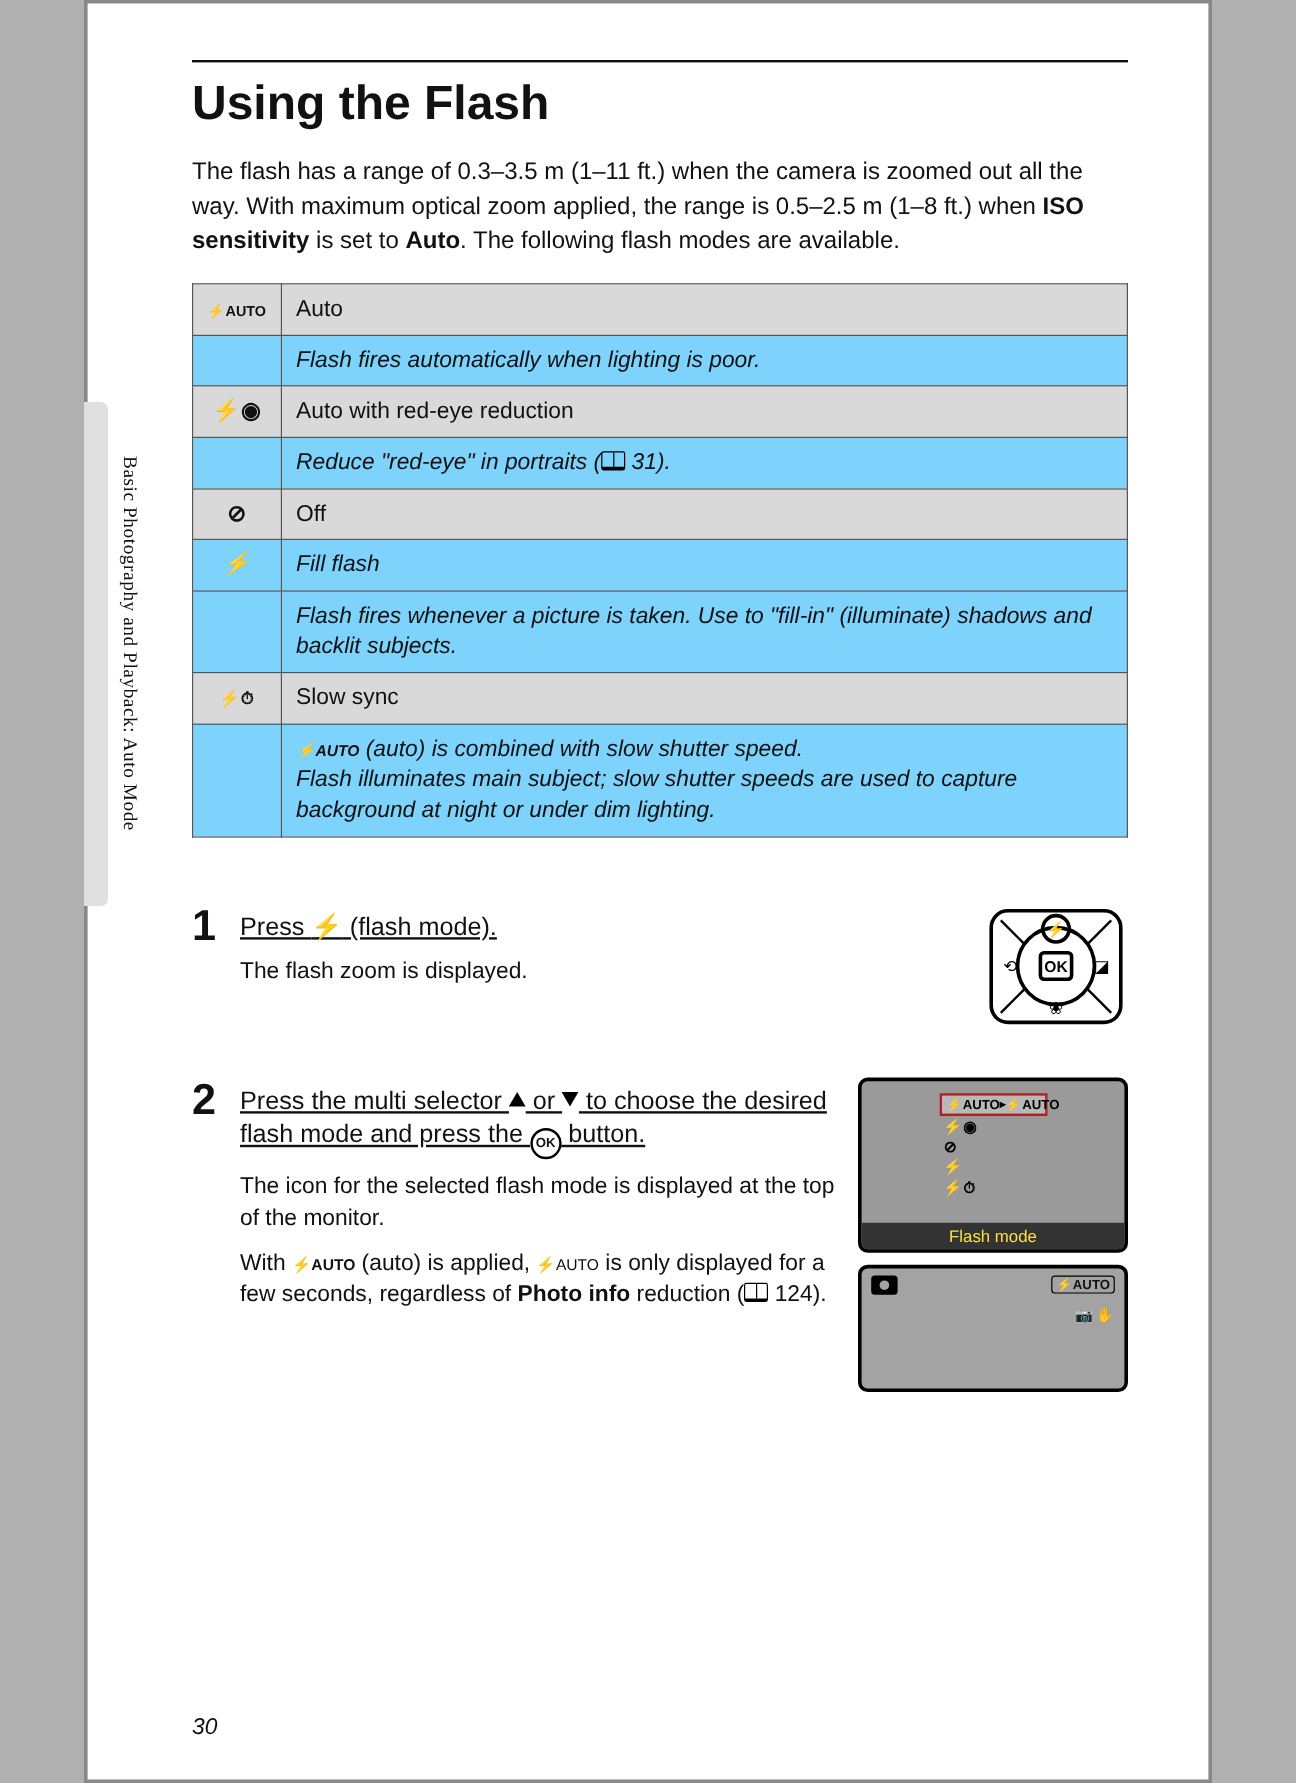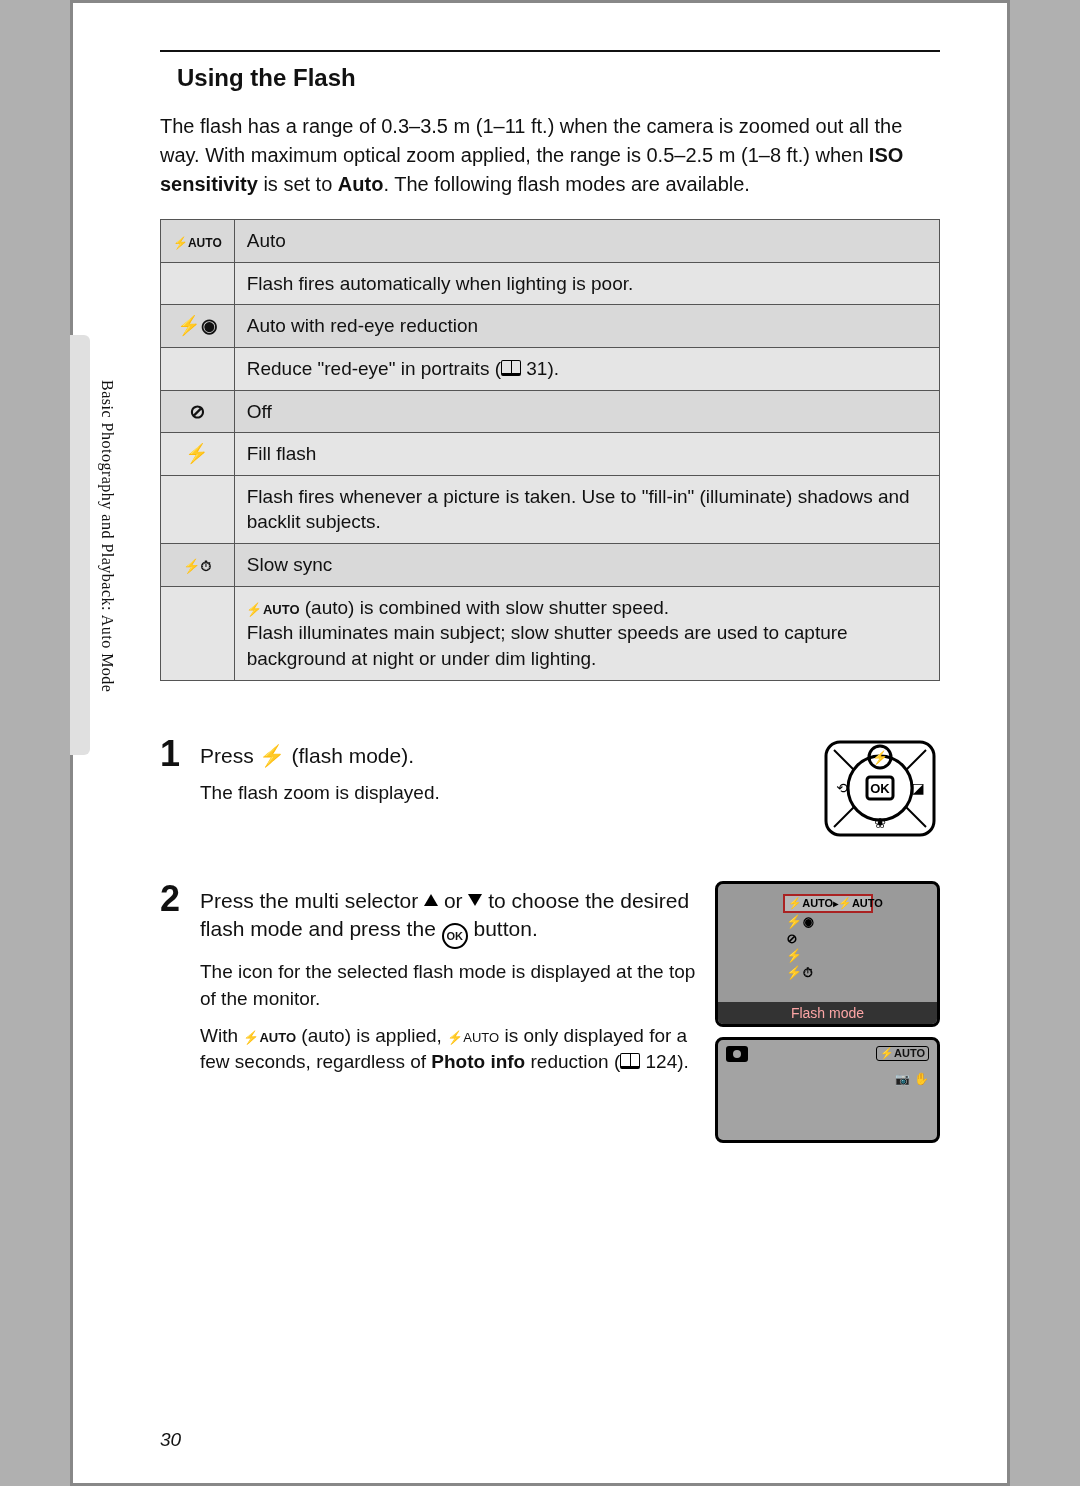--- a/index.html
+++ b/index.html
@@ -16,23 +16,23 @@
     position: relative;
     box-sizing: border-box;
     padding: 50px 70px 40px 90px;
     box-shadow: 0 0 0 3px #888 inset;
   }
   .hr-top {
     border-top: 2px solid #111;
     margin-bottom: 12px;
   }
   h1 {
-    font-size: 24px;
-    font-weight: 700;
-    margin: 0 0 18px 17px;
+    font-size: 40px;
+    font-weight: 700;
+    margin: 0 0 18px 0;
   }
   .intro {
     font-size: 20px;
     line-height: 1.45;
   }
   .intro b { font-weight: 700; }
 
   table.flash-modes {
     width: 100%;
     border-collapse: collapse;
@@ -47,21 +47,21 @@
   }
   table.flash-modes tr.head td {
     background: #d9d9d9;
   }
   table.flash-modes td.icon {
     width: 38px;
     text-align: center;
     font-weight: 700;
     font-family: Arial, sans-serif;
   }
-  table.flash-modes tr.head + tr td { background: #e5e5e5; }
+  table.flash-modes tr.head + tr td { background: #7dd3fc; font-style: italic; }
 
   .sidebar-label {
     position: absolute;
     left: 28px;
     top: 380px;
     writing-mode: vertical-rl;
     font-size: 16px;
     letter-spacing: 0.5px;
     font-family: Georgia, serif;
   }
@@ -95,20 +95,21 @@
   .step-body {
     flex: 1;
     padding-top: 6px;
     padding-right: 12px;
   }
   .step-title {
     font-size: 21px;
     font-weight: 400;
     margin-bottom: 10px;
     line-height: 1.35;
+    text-decoration: underline;
   }
   .step-text {
     font-size: 19px;
     line-height: 1.4;
     margin-bottom: 10px;
   }
   .step-text b { font-weight: 700; }
 
   .illus {
     flex-shrink: 0;
@@ -151,21 +152,21 @@
     display: flex;
     justify-content: space-between;
     align-items: center;
   }
   .lcd .caption {
     position: absolute;
     bottom: 0;
     left: 0;
     right: 0;
     background: #333;
-    color: #fca5a5;
+    color: #fde047;
     font-size: 14px;
     text-align: center;
     padding: 3px 4px;
   }
   .lcd2 {
     width: 225px;
   }
   .lcd2 .screen {
     border: 3px solid #000;
     border-radius: 8px;

